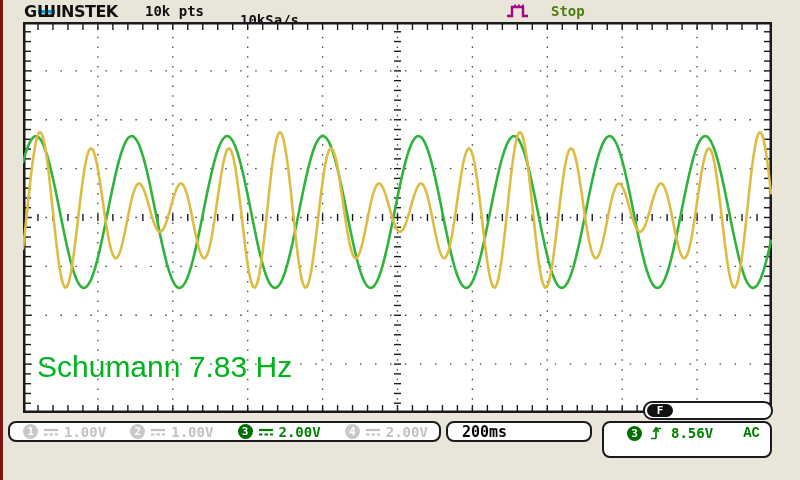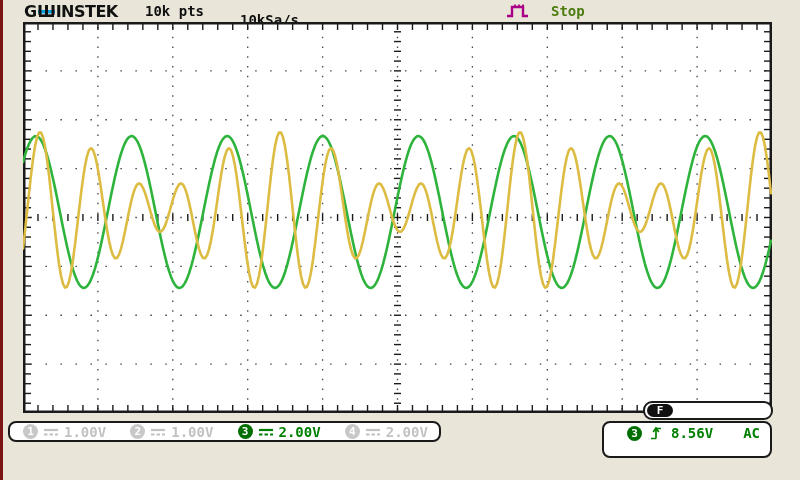--- a/index.html
+++ b/index.html
@@ -54,21 +54,21 @@
   .tb-box{left:446px;top:421px;width:146px;height:21px;display:flex;
           align-items:center;color:#000;font-size:15px;}
   .tb-box .tb-label{padding-left:14px;}
 
   .trig-box{left:602px;top:421px;width:170px;height:37px;}
   .trig-row{display:flex;align-items:center;gap:8px;padding:2px 10px 0 23px;
             color:#008000;}
   .trig-row .trig-num{background:#006e00;width:15px;height:15px;min-width:15px;
           border-radius:50%;color:#fff;font-size:11px;display:flex;
           align-items:center;justify-content:center;}
-  .trig-ac{margin-left:auto;}
+  .trig-ac{margin-left:auto;font-family:Liberation Mono, monospace;}
 </style>
 </head>
 <body>
 
 <div class="screen">
   <div class="edge-strip"></div>
 
   <div class="topbar">
     <div class="logo">
       <span>G</span>
@@ -367,20 +367,21 @@
       <line x1="2" y1="371.4499999999998" x2="8" y2="371.4499999999998" stroke="#1a1a1a" stroke-width="1.4"></line>
       <line x1="741" y1="371.4499999999998" x2="747" y2="371.4499999999998" stroke="#1a1a1a" stroke-width="1.4"></line>
       <line x1="371" y1="371.4499999999998" x2="378" y2="371.4499999999998" stroke="#1a1a1a" stroke-width="1.4"></line>
       <line x1="2" y1="381.2249999999998" x2="8" y2="381.2249999999998" stroke="#1a1a1a" stroke-width="1.4"></line>
       <line x1="741" y1="381.2249999999998" x2="747" y2="381.2249999999998" stroke="#1a1a1a" stroke-width="1.4"></line>
       <line x1="371" y1="381.2249999999998" x2="378" y2="381.2249999999998" stroke="#1a1a1a" stroke-width="1.4"></line>
       <polyline points="0,140.1 2,133.0 4,126.9 6,121.9 8,118.1 10,115.5 12,114.2 14,114.2 16,115.5 18,118.1 20,121.9 22,126.9 24,133.0 26,140.1 28,148.0 30,156.7 32,165.9 34,175.6 36,185.5 38,195.5 40,205.4 42,215.0 44,224.2 46,232.8 48,240.7 50,247.6 52,253.6 54,258.5 56,262.2 58,264.7 60,265.9 62,265.8 64,264.3 66,261.6 68,257.6 70,252.5 72,246.3 74,239.1 76,231.1 78,222.4 80,213.1 82,203.4 84,193.5 86,183.5 88,173.6 90,164.1 92,154.9 94,146.4 96,138.6 98,131.7 100,125.8 102,121.0 104,117.4 106,115.1 108,114.1 110,114.3 112,115.9 114,118.7 116,122.8 118,128.0 120,134.4 122,141.6 124,149.7 126,158.5 128,167.8 130,177.6 132,187.5 134,197.5 136,207.3 138,216.9 140,226.0 142,234.4 144,242.1 146,248.9 148,254.7 150,259.4 152,262.8 154,265.1 156,266.0 158,265.6 160,263.9 162,260.9 164,256.7 166,251.4 168,245.0 170,237.6 172,229.4 174,220.6 176,211.2 178,201.4 180,191.5 182,181.5 184,171.7 186,162.2 188,153.2 190,144.8 192,137.2 194,130.4 196,124.8 198,120.2 200,116.9 202,114.8 204,114.0 206,114.5 208,116.4 210,119.5 212,123.8 214,129.2 216,135.7 218,143.2 220,151.4 222,160.3 224,169.8 226,179.5 228,189.5 230,199.5 232,209.3 234,218.7 236,227.7 238,236.0 240,243.6 242,250.2 244,255.7 246,260.2 248,263.4 250,265.3 252,266.0 254,265.3 256,263.4 258,260.2 260,255.7 262,250.2 264,243.6 266,236.0 268,227.7 270,218.7 272,209.3 274,199.5 276,189.5 278,179.5 280,169.8 282,160.3 284,151.4 286,143.2 288,135.7 290,129.2 292,123.8 294,119.5 296,116.4 298,114.5 300,114.0 302,114.8 304,116.9 306,120.2 308,124.8 310,130.4 312,137.2 314,144.8 316,153.2 318,162.2 320,171.7 322,181.5 324,191.5 326,201.4 328,211.2 330,220.6 332,229.4 334,237.6 336,245.0 338,251.4 340,256.7 342,260.9 344,263.9 346,265.6 348,266.0 350,265.1 352,262.8 354,259.4 356,254.7 358,248.9 360,242.1 362,234.4 364,226.0 366,216.9 368,207.3 370,197.5 372,187.5 374,177.6 376,167.8 378,158.5 380,149.7 382,141.6 384,134.4 386,128.0 388,122.8 390,118.7 392,115.9 394,114.3 396,114.1 398,115.1 400,117.4 402,121.0 404,125.8 406,131.7 408,138.6 410,146.4 412,154.9 414,164.1 416,173.6 418,183.5 420,193.5 422,203.4 424,213.1 426,222.4 428,231.1 430,239.1 432,246.3 434,252.5 436,257.6 438,261.6 440,264.3 442,265.8 444,265.9 446,264.7 448,262.2 450,258.5 452,253.6 454,247.6 456,240.7 458,232.8 460,224.2 462,215.0 464,205.4 466,195.5 468,185.5 470,175.6 472,165.9 474,156.7 476,148.0 478,140.1 480,133.0 482,126.9 484,121.9 486,118.1 488,115.5 490,114.2 492,114.2 494,115.5 496,118.1 498,121.9 500,126.9 502,133.0 504,140.1 506,148.0 508,156.7 510,165.9 512,175.6 514,185.5 516,195.5 518,205.4 520,215.0 522,224.2 524,232.8 526,240.7 528,247.6 530,253.6 532,258.5 534,262.2 536,264.7 538,265.9 540,265.8 542,264.3 544,261.6 546,257.6 548,252.5 550,246.3 552,239.1 554,231.1 556,222.4 558,213.1 560,203.4 562,193.5 564,183.5 566,173.6 568,164.1 570,154.9 572,146.4 574,138.6 576,131.7 578,125.8 580,121.0 582,117.4 584,115.1 586,114.1 588,114.3 590,115.9 592,118.7 594,122.8 596,128.0 598,134.4 600,141.6 602,149.7 604,158.5 606,167.8 608,177.6 610,187.5 612,197.5 614,207.3 616,216.9 618,226.0 620,234.4 622,242.1 624,248.9 626,254.7 628,259.4 630,262.8 632,265.1 634,266.0 636,265.6 638,263.9 640,260.9 642,256.7 644,251.4 646,245.0 648,237.6 650,229.4 652,220.6 654,211.2 656,201.4 658,191.5 660,181.5 662,171.7 664,162.2 666,153.2 668,144.8 670,137.2 672,130.4 674,124.8 676,120.2 678,116.9 680,114.8 682,114.0 684,114.5 686,116.4 688,119.5 690,123.8 692,129.2 694,135.7 696,143.2 698,151.4 700,160.3 702,169.8 704,179.5 706,189.5 708,199.5 710,209.3 712,218.7 714,227.7 716,236.0 718,243.6 720,250.2 722,255.7 724,260.2 726,263.4 728,265.3 730,266.0 732,265.3 734,263.4 736,260.2 738,255.7 740,250.2 742,243.6 744,236.0 746,227.7 748,218.7 " fill="none" stroke="#2eb43c" stroke-width="2.6" stroke-linejoin="round" stroke-linecap="round"></polyline>
       <polyline points="0,226.7 2,209.1 4,190.3 6,171.3 8,153.2 10,137.3 12,124.4 14,115.3 16,110.6 18,110.6 20,115.3 22,124.4 24,137.3 26,153.2 28,171.3 30,190.3 32,209.1 34,226.7 36,241.9 38,253.8 40,261.9 42,265.6 44,264.7 46,259.5 48,250.3 50,237.7 52,222.5 54,205.8 56,188.5 58,171.8 60,156.6 62,143.8 64,134.2 66,128.2 68,126.2 70,128.0 72,133.6 74,142.3 76,153.6 78,166.7 80,180.6 82,194.5 84,207.4 86,218.6 88,227.4 90,233.3 92,236.2 94,235.9 96,232.6 98,226.8 100,218.8 102,209.5 104,199.4 106,189.4 108,180.2 110,172.3 112,166.4 114,162.7 116,161.4 118,162.5 120,165.8 122,170.9 124,177.2 126,184.3 128,191.5 130,198.1 132,203.7 134,207.7 136,209.7 138,209.7 140,207.7 142,203.7 144,198.1 146,191.5 148,184.3 150,177.2 152,170.9 154,165.8 156,162.5 158,161.4 160,162.7 162,166.4 164,172.3 166,180.2 168,189.4 170,199.4 172,209.5 174,218.8 176,226.8 178,232.6 180,235.9 182,236.2 184,233.3 186,227.4 188,218.6 190,207.4 192,194.5 194,180.6 196,166.7 198,153.6 200,142.3 202,133.6 204,128.0 206,126.2 208,128.2 210,134.2 212,143.8 214,156.6 216,171.8 218,188.5 220,205.8 222,222.5 224,237.7 226,250.3 228,259.5 230,264.7 232,265.6 234,261.9 236,253.8 238,241.9 240,226.7 242,209.1 244,190.3 246,171.3 248,153.2 250,137.3 252,124.4 254,115.3 256,110.6 258,110.6 260,115.3 262,124.4 264,137.3 266,153.2 268,171.3 270,190.3 272,209.1 274,226.7 276,241.9 278,253.8 280,261.9 282,265.6 284,264.7 286,259.5 288,250.3 290,237.7 292,222.5 294,205.8 296,188.5 298,171.8 300,156.6 302,143.8 304,134.2 306,128.2 308,126.2 310,128.0 312,133.6 314,142.3 316,153.6 318,166.7 320,180.6 322,194.5 324,207.4 326,218.6 328,227.4 330,233.3 332,236.2 334,235.9 336,232.6 338,226.8 340,218.8 342,209.5 344,199.4 346,189.4 348,180.2 350,172.3 352,166.4 354,162.7 356,161.4 358,162.5 360,165.8 362,170.9 364,177.2 366,184.3 368,191.5 370,198.1 372,203.7 374,207.7 376,209.7 378,209.7 380,207.7 382,203.7 384,198.1 386,191.5 388,184.3 390,177.2 392,170.9 394,165.8 396,162.5 398,161.4 400,162.7 402,166.4 404,172.3 406,180.2 408,189.4 410,199.4 412,209.5 414,218.8 416,226.8 418,232.6 420,235.9 422,236.2 424,233.3 426,227.4 428,218.6 430,207.4 432,194.5 434,180.6 436,166.7 438,153.6 440,142.3 442,133.6 444,128.0 446,126.2 448,128.2 450,134.2 452,143.8 454,156.6 456,171.8 458,188.5 460,205.8 462,222.5 464,237.7 466,250.3 468,259.5 470,264.7 472,265.6 474,261.9 476,253.8 478,241.9 480,226.7 482,209.1 484,190.3 486,171.3 488,153.2 490,137.3 492,124.4 494,115.3 496,110.6 498,110.6 500,115.3 502,124.4 504,137.3 506,153.2 508,171.3 510,190.3 512,209.1 514,226.7 516,241.9 518,253.8 520,261.9 522,265.6 524,264.7 526,259.5 528,250.3 530,237.7 532,222.5 534,205.8 536,188.5 538,171.8 540,156.6 542,143.8 544,134.2 546,128.2 548,126.2 550,128.0 552,133.6 554,142.3 556,153.6 558,166.7 560,180.6 562,194.5 564,207.4 566,218.6 568,227.4 570,233.3 572,236.2 574,235.9 576,232.6 578,226.8 580,218.8 582,209.5 584,199.4 586,189.4 588,180.2 590,172.3 592,166.4 594,162.7 596,161.4 598,162.5 600,165.8 602,170.9 604,177.2 606,184.3 608,191.5 610,198.1 612,203.7 614,207.7 616,209.7 618,209.7 620,207.7 622,203.7 624,198.1 626,191.5 628,184.3 630,177.2 632,170.9 634,165.8 636,162.5 638,161.4 640,162.7 642,166.4 644,172.3 646,180.2 648,189.4 650,199.4 652,209.5 654,218.8 656,226.8 658,232.6 660,235.9 662,236.2 664,233.3 666,227.4 668,218.6 670,207.4 672,194.5 674,180.6 676,166.7 678,153.6 680,142.3 682,133.6 684,128.0 686,126.2 688,128.2 690,134.2 692,143.8 694,156.6 696,171.8 698,188.5 700,205.8 702,222.5 704,237.7 706,250.3 708,259.5 710,264.7 712,265.6 714,261.9 716,253.8 718,241.9 720,226.7 722,209.1 724,190.3 726,171.3 728,153.2 730,137.3 732,124.4 734,115.3 736,110.6 738,110.6 740,115.3 742,124.4 744,137.3 746,153.2 748,171.3 " fill="none" stroke="#dcbc42" stroke-width="2.6" stroke-linejoin="round" stroke-linecap="round"></polyline>
     </svg>
 
+  <div class="annot annot-green" style="color: rgb(0, 180, 30);">Schumann 7.83 Hz</div>
 
   <div class="f-box">
     <div class="f-oval">F</div>
   </div>
 
   <div class="box ch-box">
     <div class="ch inactive">
       <span class="ch-num">1</span>
       <svg class="coupling" width="16" height="10" viewBox="0 0 16 10">
         <line x1="1" y1="3" x2="15" y2="3" stroke="currentColor" stroke-width="2.2"></line>
@@ -407,20 +408,23 @@
     <div class="ch inactive">
       <span class="ch-num">4</span>
       <svg class="coupling" width="16" height="10" viewBox="0 0 16 10">
         <line x1="1" y1="3" x2="15" y2="3" stroke="currentColor" stroke-width="2.2"></line>
         <line x1="1" y1="7.5" x2="15" y2="7.5" stroke="currentColor" stroke-width="2.2" stroke-dasharray="3.5 2"></line>
       </svg>
       <span>2.00V</span>
     </div>
   </div>
 
+  <div class="box tb-box">
+    <span class="tb-label">200ms</span>
+  </div>
 
   <div class="box trig-box">
     <div class="trig-row">
       <span class="trig-num">3</span>
       <svg width="13" height="16" viewBox="0 0 13 16">
         <path d="M1,13.5 H6 M6,13.5 V3.5 M6,3.5 H11" stroke="#008000" stroke-width="1.7" fill="none"></path>
         <path d="M3.2,7 L6,3 L8.8,7" stroke="#008000" stroke-width="1.7" fill="none"></path>
       </svg>
       <span>8.56V</span>
       <span class="trig-ac">AC</span>

